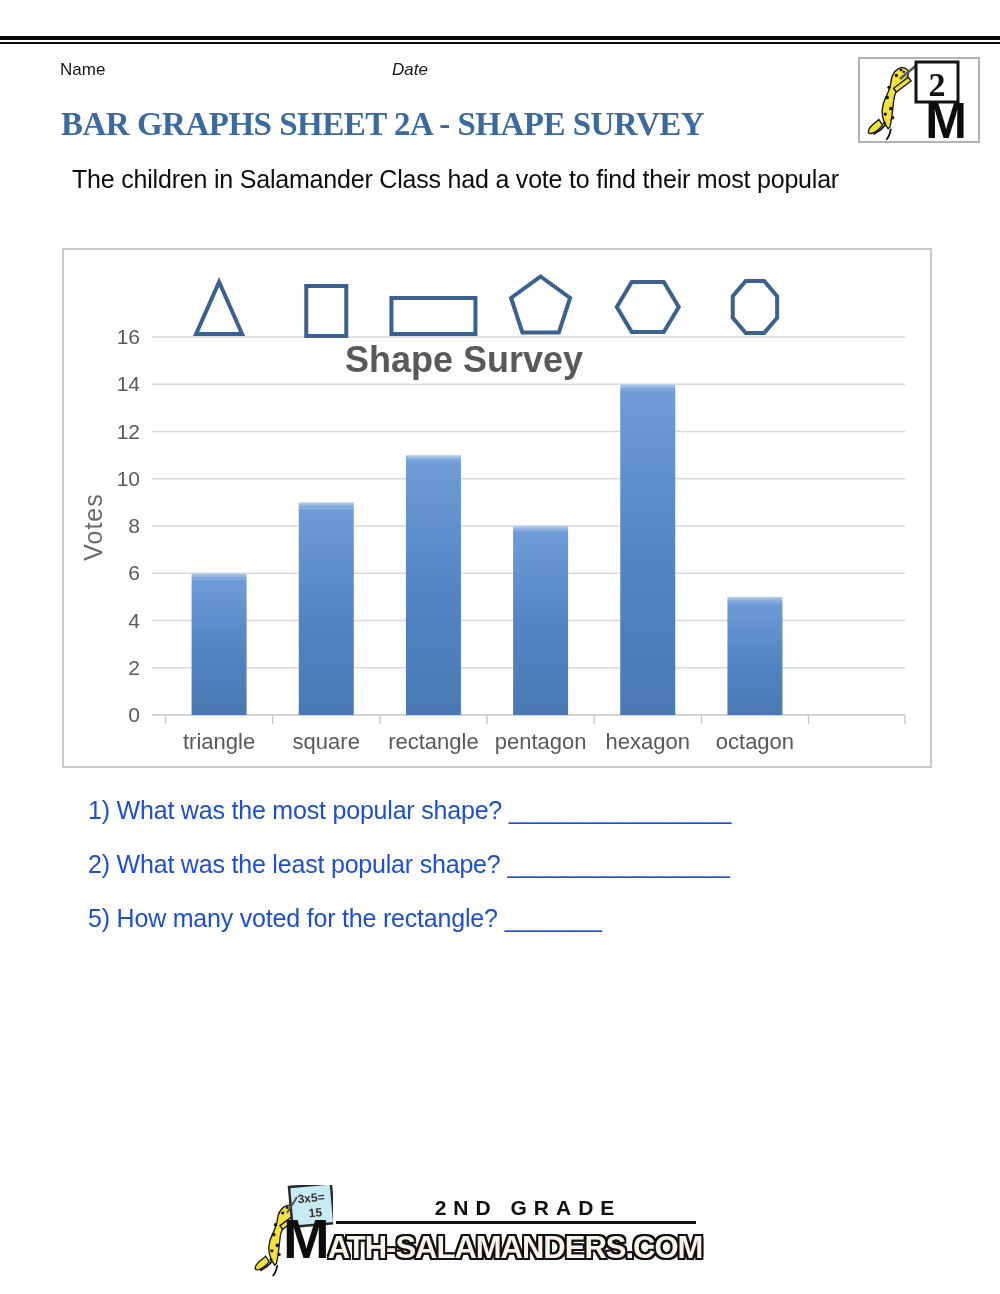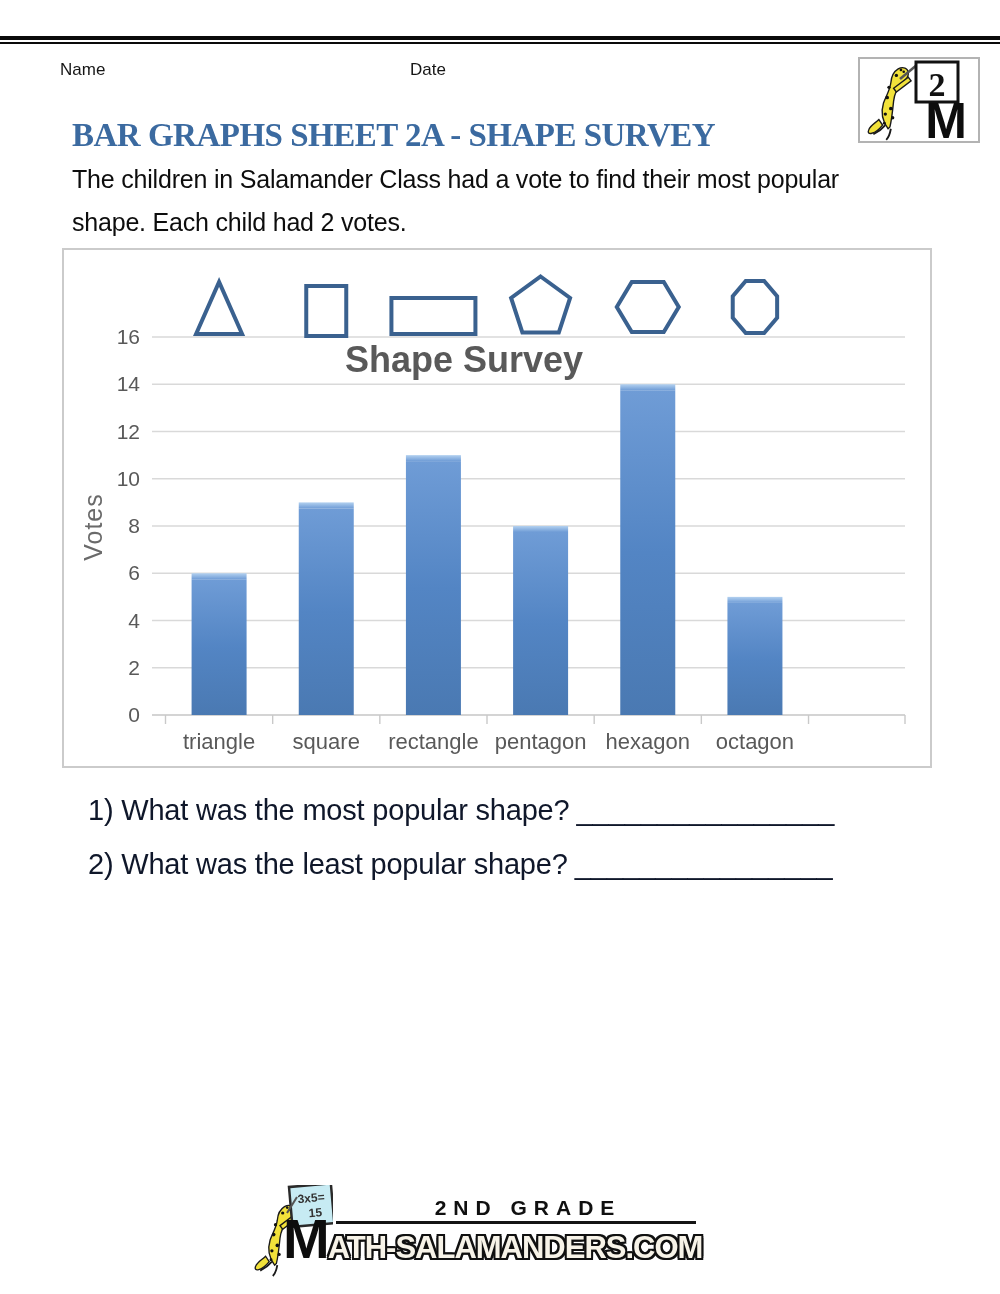--- a/index.html
+++ b/index.html
@@ -7,40 +7,40 @@
         font-family:"Liberation Sans",sans-serif;color:#111;}
 
   
   .top-rule{position:absolute;left:0;top:36px;width:1000px;}
   .rule-thick{height:4px;background:#0a0a0a;}
   .rule-gap{height:2px;background:#ffffff;}
   .rule-thin{height:2px;background:#0a0a0a;}
 
   .hdr{position:absolute;top:60px;font-size:17px;font-weight:500;color:#161616;}
   .hdr.name{left:60px;}
-  .hdr.date{left:410px;}
+  .hdr.date{left:392px;font-style:italic;}
 
   .logo-box{position:absolute;left:858px;top:57px;width:122px;height:86px;
             border:2px solid #b3b3b3;background:#fff;box-sizing:border-box;}
 
-  .page-title{position:absolute;left:59px;top:104px;margin:13px;
+  .page-title{position:absolute;left:59px;top:104px;margin:2px;
               font-family:"Liberation Serif",serif;font-weight:600;font-size:33px;
               color:#3b6aa0;letter-spacing:-0.5px;white-space:nowrap;}
 
   .intro{position:absolute;left:60px;margin:12px;font-size:25px;letter-spacing:-0.2px;color:#0d0d0d;white-space:nowrap;}
   .intro.l1{top:153px;}
   .intro.l2{top:196px;}
 
   .chart-frame{position:absolute;left:62px;top:248px;width:866px;height:516px;
                border:2px solid #cbcbcb;background:#fff;box-sizing:content-box;}
   .chart-frame svg{display:block;}
   .chart-frame text{font-family:"Liberation Sans",sans-serif;}
 
   .questions{position:absolute;left:88px;top:790px;}
-  .q{height:54px;line-height:40px;font-size:29px;letter-spacing:-0.2px;color:#0f172a;white-space:nowrap;}
+  .q{height:54px;line-height:40px;font-size:25px;letter-spacing:-0.2px;color:#1d4ed8;white-space:nowrap;}
   .q .blank{margin-left:7px;letter-spacing:0;}
 
   
   .footer{position:absolute;left:253px;top:1183px;width:480px;height:100px;}
   .f-sala{position:absolute;left:0;top:2px;}
   .f-grade{position:absolute;left:150px;top:13px;width:250px;text-align:center;
            font-size:21px;font-weight:bold;letter-spacing:7px;color:#101010;white-space:nowrap;}
   .f-rule{position:absolute;left:83px;top:38px;width:360px;height:3px;background:#141414;}
   .f-site{position:absolute;left:30px;top:28px;white-space:nowrap;}
   .f-bigM{font-weight:700;font-size:56px;color:#0d0d0d;line-height:1;letter-spacing:-2px;}
@@ -82,21 +82,20 @@
       <line x1="40" y1="20" x2="58" y2="5" stroke="#555" stroke-width="2.5"></line>
       <rect x="56" y="3" width="42" height="40" fill="#ffffff" stroke="#111" stroke-width="3"></rect>
       <text x="77" y="37" text-anchor="middle" font-family="Liberation Serif, serif" font-weight="bold" font-size="34" fill="#111">2</text>
       <text x="86" y="79" text-anchor="middle" font-weight="bold" font-size="50" fill="#0d0d0d">M</text>
     </svg>
   </div>
 
   <h1 class="page-title">BAR GRAPHS SHEET 2A - SHAPE SURVEY</h1>
 
   <p class="intro l1">The children in Salamander Class had a vote to find their most popular</p>
-  <p class="intro l2">shape. Each child had 2 votes.</p>
 
   <div class="chart-frame">
     <svg id="chart-svg" width="866" height="516" viewBox="0 0 866 516">
       <defs>
         <linearGradient id="barBody" x1="0" y1="0" x2="0" y2="1">
           <stop offset="0" stop-color="#6f9cd6"></stop>
           <stop offset="0.5" stop-color="#5385c4"></stop>
           <stop offset="1" stop-color="#4a79b2"></stop>
         </linearGradient>
         <linearGradient id="barCap" x1="0" y1="0" x2="0" y2="1">
@@ -157,20 +156,21 @@
           <path d="M681.735,31 L700.1350000000001,31 L713.1350000000001,46.3 L713.1350000000001,67.7 L700.1350000000001,83 L681.735,83 L668.735,67.7 L668.735,46.3 Z" fill="none" stroke="#3a618f" stroke-width="4" stroke-linejoin="miter"></path>
           <text x="400" y="122" text-anchor="middle" fill="#595959" font-size="36" font-weight="bold">Shape Survey</text>
           <text x="38" y="277" text-anchor="middle" fill="#6a6a6a" font-size="25" letter-spacing="1" transform="rotate(-90 38 277)">Votes</text>
         </g>
     </svg>
   </div>
 
   <div class="questions">
     <div class="q"><span>1) What was the most popular shape?</span><span class="blank">________________</span></div>
     <div class="q"><span>2) What was the least popular shape?</span><span class="blank">________________</span></div>
+    <div class="q"><span>5) How many voted for the rectangle?</span><span class="blank">_______</span></div>
   </div>
 
   <div class="footer">
     <svg class="f-sala" width="80" height="92" viewBox="0 0 80 92">
       <g transform="translate(0,10) scale(0.9)">
         <path d="M18,74 C10,84 0,86 3,79 C5,74 10,72 14,68 Z" fill="#f2e23a" stroke="#1a1a1a" stroke-width="1.5"></path>
         <path d="M24,78 C18,70 16,60 19,50 C22,42 26,36 27,28 C27.5,22 30,16 35,13 C40,10 46,12 46,18 C46,24 41,26 38,30 C34,34 31,40 30,48 C29,58 28,68 26,76 Z" fill="#f2e23a" stroke="#1a1a1a" stroke-width="1.5"></path>
         <path d="M30,34 L46,22 L49,26 L33,38 Z" fill="#f2e23a" stroke="#1a1a1a" stroke-width="1.5"></path>
         <path d="M21,74 C16,80 12,82 8,84 M27,78 C26,84 24,88 22,90" fill="none" stroke="#1a1a1a" stroke-width="2"></path>
         <circle cx="41" cy="16" r="1.4" fill="#111"></circle>

